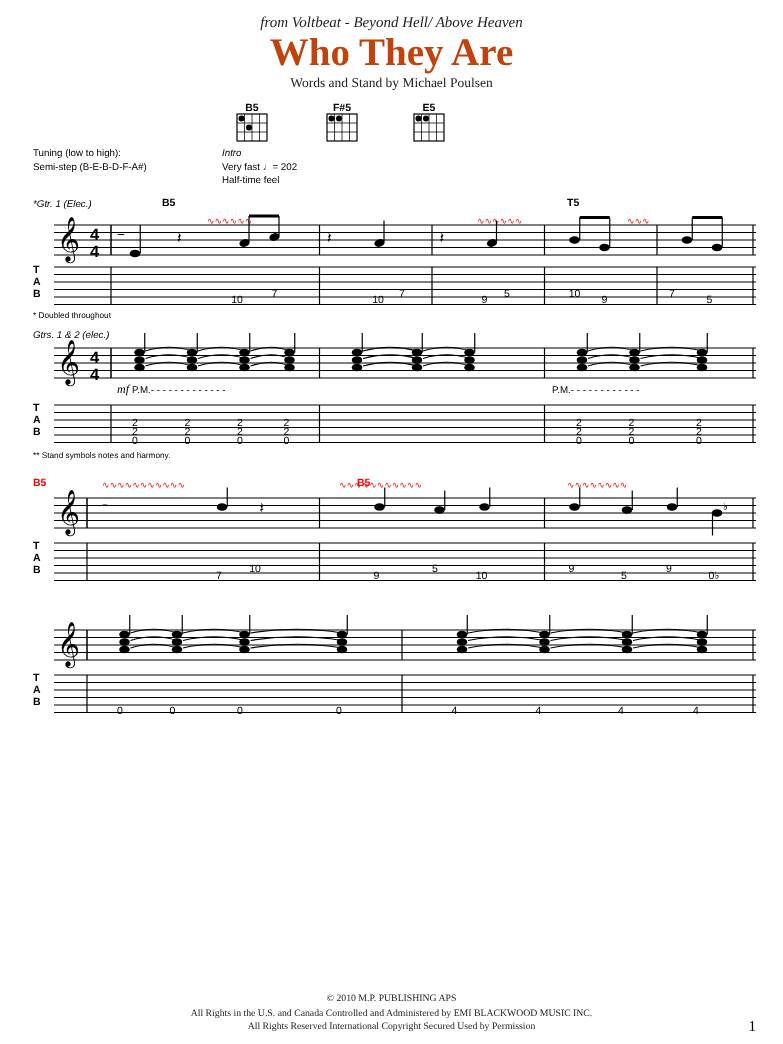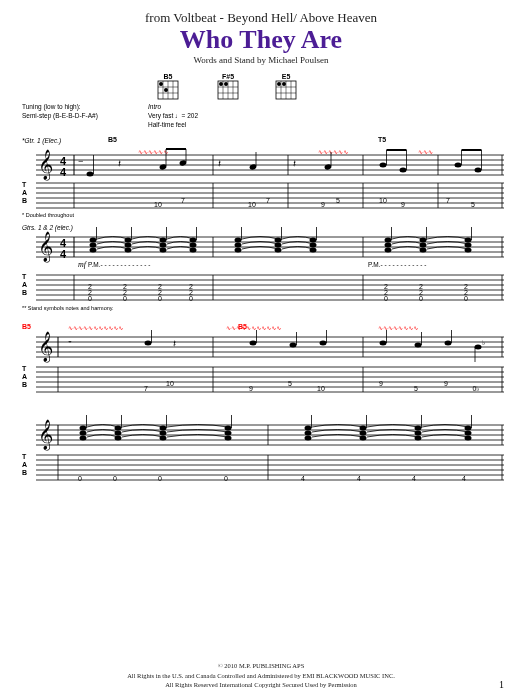--- a/index.html
+++ b/index.html
@@ -19,28 +19,29 @@
       padding: 10px 18px 8px 18px;
       position: relative;
     }
 
     .header {
       text-align: center;
       margin-bottom: 2px;
     }
 
     .from-line {
-      font-size: 13px;
+      font-size: 10px;
       color: #222;
+      font-style: italic;
     }
 
     .song-title {
       font-size: 26px;
       font-weight: bold;
-      color: #4c1d95;
+      color: #c2410c;
       line-height: 1.1;
       letter-spacing: 0px;
     }
 
     .composer-line {
       font-size: 9px;
       color: #222;
     }
 
     .footer {

